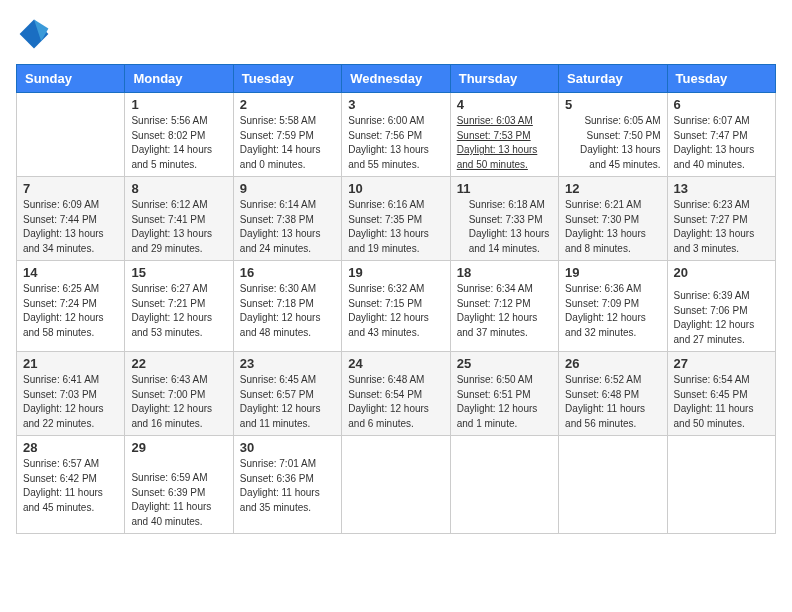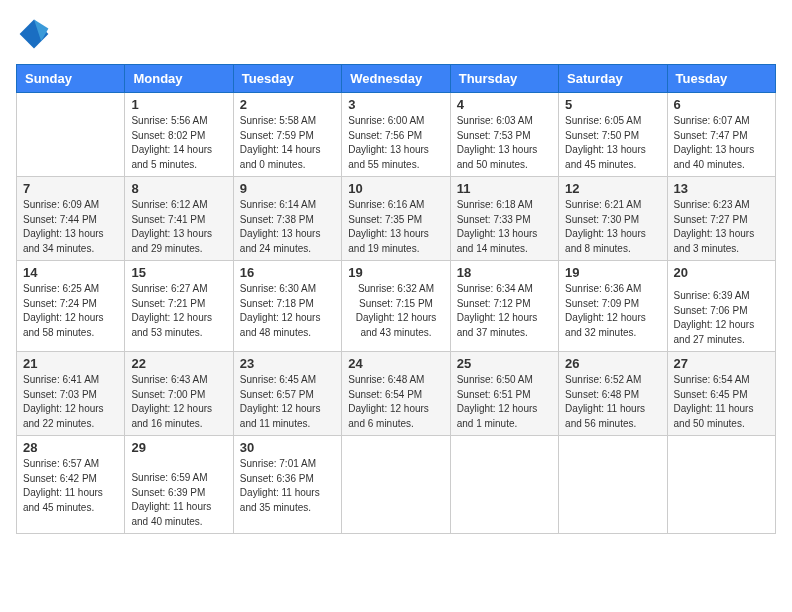--- a/index.html
+++ b/index.html
@@ -136,27 +136,27 @@
 Daylight: 14 hours and 0 minutes.</div>
         </td>
         <td>
           <span class="day-number">3</span>
           <div class="day-info" style="white-space: pre-line;">Sunrise: 6:00 AM
 Sunset: 7:56 PM
 Daylight: 13 hours and 55 minutes.</div>
         </td>
         <td>
           <span class="day-number">4</span>
-          <div class="day-info" style="white-space: pre-line;">Sunrise: 6:03 AM
+          <div class="day-info" style="white-space: pre-line; text-decoration: underline;">Sunrise: 6:03 AM
 Sunset: 7:53 PM
 Daylight: 13 hours and 50 minutes.</div>
         </td>
         <td>
           <span class="day-number">5</span>
-          <div class="day-info" style="white-space: pre-line;">Sunrise: 6:05 AM
+          <div class="day-info" style="white-space: pre-line; text-align: right;">Sunrise: 6:05 AM
 Sunset: 7:50 PM
 Daylight: 13 hours and 45 minutes.</div>
         </td>
         <td>
           <span class="day-number">6</span>
           <div class="day-info" style="white-space: pre-line;">Sunrise: 6:07 AM
 Sunset: 7:47 PM
 Daylight: 13 hours and 40 minutes.</div>
         </td>
       </tr>
@@ -180,21 +180,21 @@
 Daylight: 13 hours and 24 minutes.</div>
         </td>
         <td>
           <span class="day-number">10</span>
           <div class="day-info" style="white-space: pre-line;">Sunrise: 6:16 AM
 Sunset: 7:35 PM
 Daylight: 13 hours and 19 minutes.</div>
         </td>
         <td>
           <span class="day-number">11</span>
-          <div class="day-info" style="white-space: pre-line;">Sunrise: 6:18 AM
+          <div class="day-info" style="white-space: pre-line; margin-left: 12px;">Sunrise: 6:18 AM
 Sunset: 7:33 PM
 Daylight: 13 hours and 14 minutes.</div>
         </td>
         <td>
           <span class="day-number">12</span>
           <div class="day-info" style="white-space: pre-line;">Sunrise: 6:21 AM
 Sunset: 7:30 PM
 Daylight: 13 hours and 8 minutes.</div>
         </td>
         <td>
@@ -218,21 +218,21 @@
 Daylight: 12 hours and 53 minutes.</div>
         </td>
         <td>
           <span class="day-number">16</span>
           <div class="day-info" style="white-space: pre-line;">Sunrise: 6:30 AM
 Sunset: 7:18 PM
 Daylight: 12 hours and 48 minutes.</div>
         </td>
         <td>
           <span class="day-number">19</span>
-          <div class="day-info" style="white-space: pre-line; text-align: center;">Sunrise: 6:32 AM
+          <div class="day-info" style="white-space: pre-line;">Sunrise: 6:32 AM
 Sunset: 7:15 PM
 Daylight: 12 hours and 43 minutes.</div>
         </td>
         <td>
           <span class="day-number">18</span>
           <div class="day-info" style="white-space: pre-line;">Sunrise: 6:34 AM
 Sunset: 7:12 PM
 Daylight: 12 hours and 37 minutes.</div>
         </td>
         <td>

